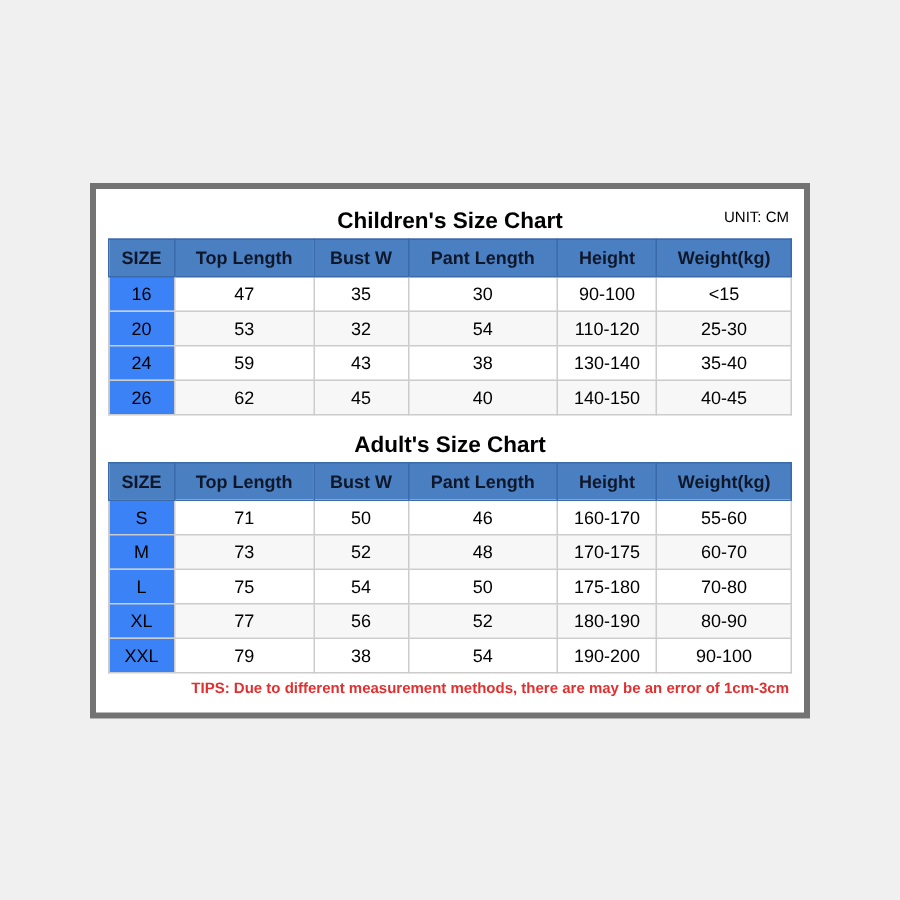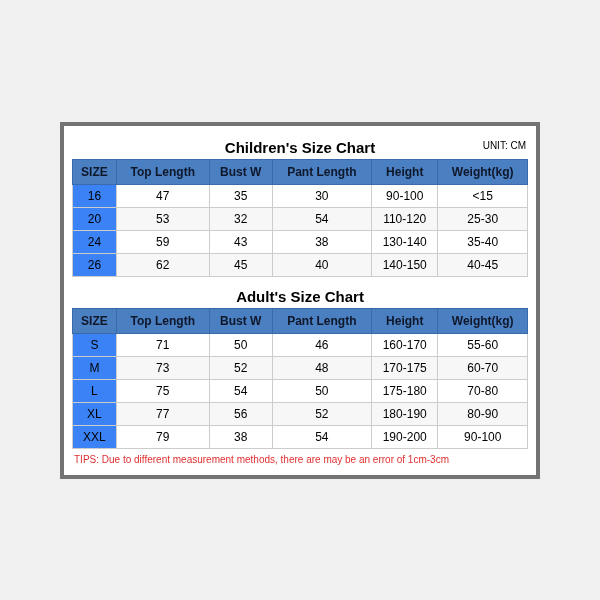--- a/index.html
+++ b/index.html
@@ -54,24 +54,25 @@
       font-weight: normal;
       background-color: #3b82f6;
     }
     tr:nth-child(even) td:not(.size-col) {
       background-color: #f7f7f7;
     }
     tr:nth-child(odd) td:not(.size-col) {
       background-color: #ffffff;
     }
     .tips {
-      text-align: left;
+      text-align: right;
       font-size: 10px;
       color: #e03030;
       padding: 5px 2px 2px 2px;
+      font-weight: bold;
     }
     .section-gap {
       height: 6px;
     }
   </style>
 </head>
 <body>
 
 <div class="chart-container">
 

